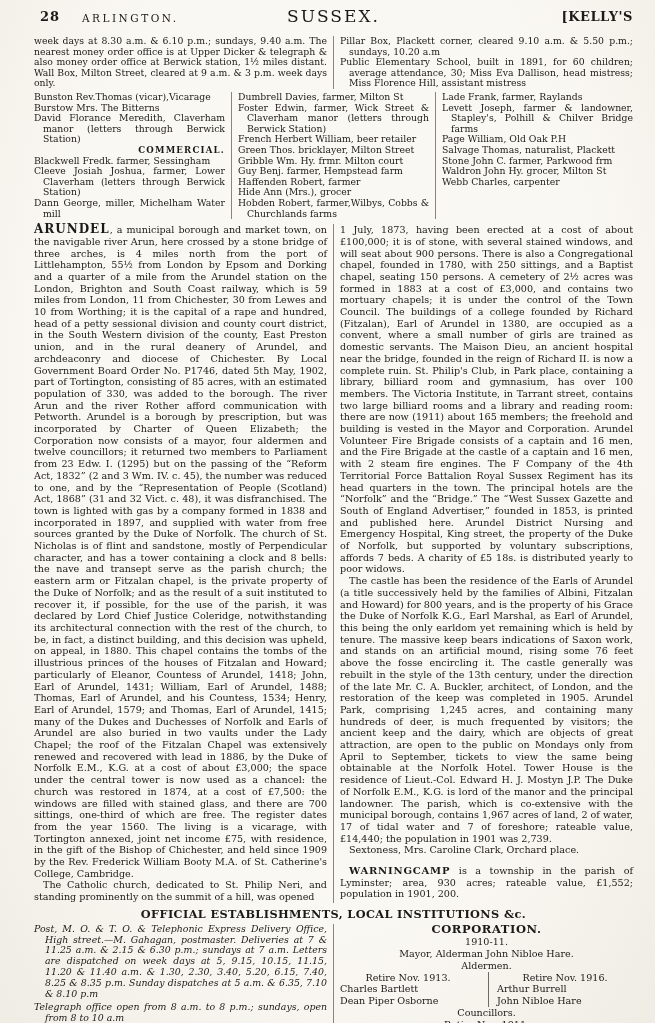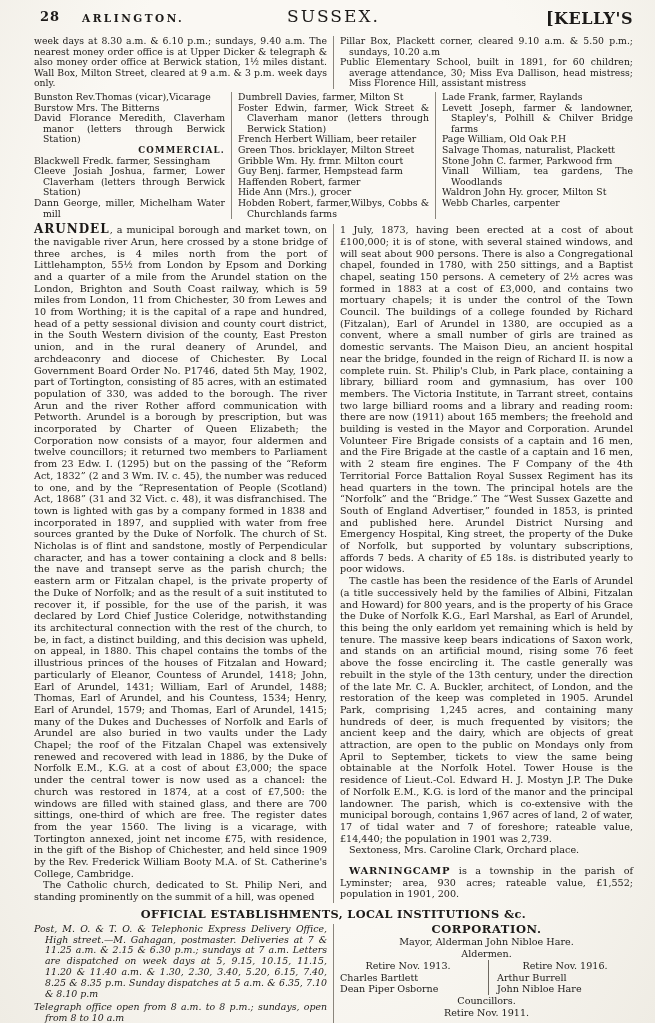--- a/index.html
+++ b/index.html
@@ -12,23 +12,23 @@
   .page{
     box-sizing:border-box;
     width:655px;height:1023px;
     padding:6px 22px 4px 34px;
     background:
       radial-gradient(ellipse at 50% 40%, #faf8f3 60%, #efecE4 100%);
   }
   
   .running-head{position:relative;height:26px;margin-bottom:4px;}
   .rh-left{position:absolute;left:6px;top:3px;font-size:13px;font-weight:bold;letter-spacing:1px;}
-  .rh-place{position:absolute;left:48px;top:6px;font-size:10.5px;letter-spacing:2.5px;font-weight:bold;}
+  .rh-place{position:absolute;left:48px;top:6px;font-size:10.5px;letter-spacing:2.5px;font-weight:normal;}
   .rh-center{position:absolute;left:0;right:0;top:0;text-align:center;font-size:17px;letter-spacing:2px;font-weight:normal;}
-  .rh-right{position:absolute;right:0;top:3px;font-size:16px;font-weight:bold;letter-spacing:.5px;}
+  .rh-right{position:absolute;right:0;top:3px;font-size:13px;font-weight:bold;letter-spacing:.5px;}
   
   .cols{display:flex;}
   .cols .vrule{width:1px;background:#8a857c;margin:0 6px;}
   .col{flex:1;min-width:0;}
   
   .smalltext{font-size:9.3px;line-height:10.6px;text-align:justify;}
   .entry{margin:0;padding-left:9px;text-indent:-9px;text-align:justify;font-size:9.3px;line-height:10.6px;}
   .subhead{margin:0;text-align:right;font-size:8.6px;letter-spacing:1.2px;font-weight:bold;line-height:10.6px;}
   .topsec{margin-bottom:3px;}
   .dirsec{margin-bottom:5px;}
@@ -97,21 +97,20 @@
       <p class="entry">Hide Ann (Mrs.), grocer</p>
       <p class="entry">Hobden Robert, farmer,Wilbys, Cobbs &amp; Churchlands farms</p>
     </div>
     <div class="vrule"></div>
     <div class="col">
       <p class="entry">Lade Frank, farmer, Raylands</p>
       <p class="entry">Levett Joseph, farmer &amp; landowner, Stapley's, Polhill &amp; Chilver Bridge farms</p>
       <p class="entry">Page William, Old Oak P.H</p>
       <p class="entry">Salvage Thomas, naturalist, Plackett</p>
       <p class="entry">Stone John C. farmer, Parkwood frm</p>
-      <p class="entry">Vinall William, tea gardens, The Woodlands</p>
       <p class="entry">Waldron John Hy. grocer, Milton St</p>
       <p class="entry">Webb Charles, carpenter</p>
     </div>
   </div>
 
   <div class="cols article">
     <div class="col">
       <p class="para"><span class="lead">ARUNDEL</span><span>, a municipal borough and market town, on the navigable river Arun, here crossed by a stone bridge of three arches, is 4 miles north from the port of Littlehampton, 55½ from London by Epsom and Dorking and a quarter of a mile from the Arundel station on the London, Brighton and South Coast railway, which is 59 miles from London, 11 from Chichester, 30 from Lewes and 10 from Worthing; it is the capital of a rape and hundred, head of a petty sessional division and county court district, in the South Western division of the county, East Preston union, and in the rural deanery of Arundel, and archdeaconry and diocese of Chichester.  By Local Government Board Order No. P1746, dated 5th May, 1902, part of Tortington, consisting of 85 acres, with an estimated population of 330, was added to the borough.  The river Arun and the river Rother afford communication with Petworth. Arundel is a borough by prescription, but was incorporated by Charter of Queen Elizabeth; the Corporation now consists of a mayor, four aldermen and twelve councillors; it returned two members to Parliament from 23 Edw. I. (1295) but on the passing of the “Reform Act, 1832” (2 and 3 Wm. IV. c. 45), the number was reduced to one, and by the “Representation of People (Scotland) Act, 1868” (31 and 32 Vict. c. 48), it was disfranchised.  The town is lighted with gas by a company formed in 1838 and incorporated in 1897, and supplied with water from free sources granted by the Duke of Norfolk.  The church of St. Nicholas is of flint and sandstone, mostly of Perpendicular character, and has a tower containing a clock and 8 bells: the nave and transept serve as the parish church; the eastern arm or Fitzalan chapel, is the private property of the Duke of Norfolk; and as the result of a suit instituted to recover it, if possible, for the use of the parish, it was declared by Lord Chief Justice Coleridge, notwithstanding its architectural connection with the rest of the church, to be, in fact, a distinct building, and this decision was upheld, on appeal, in 1880.  This chapel contains the tombs of the illustrious princes of the houses of Fitzalan and Howard; particularly of Eleanor, Countess of Arundel, 1418; John, Earl of Arundel, 1431; William, Earl of Arundel, 1488; Thomas, Earl of Arundel, and his Countess, 1534; Henry, Earl of Arundel, 1579; and Thomas, Earl of Arundel, 1415; many of the Dukes and Duchesses of Norfolk and Earls of Arundel are also buried in two vaults under the Lady Chapel; the roof of the Fitzalan Chapel was extensively renewed and recovered with lead in 1886, by the Duke of Norfolk E.M., K.G. at a cost of about £3,000; the space under the central tower is now used as a chancel: the church was restored in 1874, at a cost of £7,500: the windows are filled with stained glass, and there are 700 sittings, one-third of which are free.  The register dates from the year 1560.  The living is a vicarage, with Tortington annexed, joint net income £75, with residence, in the gift of the Bishop of Chichester, and held since 1909 by the Rev. Frederick William Booty M.A. of St. Catherine's College, Cambridge.</span></p>
       <p class="para pindent">The Catholic church, dedicated to St. Philip Neri, and standing prominently on the summit of a hill, was opened</p>
     </div>
@@ -128,20 +127,21 @@
 
   <div class="cols">
     <div class="col">
       <p class="estab">Post, M. O. &amp; T. O. &amp; Telephonic Express Delivery Office, High street.—M. Gahagan, postmaster. Deliveries at 7 &amp; 11.25 a.m. &amp; 2.15 &amp; 6.30 p.m.; sundays at 7 a.m.  Letters are dispatched on week days at 5, 9.15, 10.15, 11.15, 11.20 &amp; 11.40 a.m. &amp; 1.30, 2.30, 3.40, 5.20, 6.15, 7.40, 8.25 &amp; 8.35 p.m.  Sunday dispatches at 5 a.m. &amp; 6.35, 7.10 &amp; 8.10 p.m</p>
       <p class="estab">Telegraph office open from 8 a.m. to 8 p.m.; sundays, open from 8 to 10 a.m</p>
 
     </div>
     <div class="vrule"></div>
     <div class="col corp">
       <p class="c corp-title">CORPORATION.</p>
+      <p class="c">1910-11.</p>
       <p class="c">Mayor, Alderman John Nibloe Hare.</p>
       <p class="c">Aldermen.</p>
       <div class="halves">
         <div class="half">
           <p class="hc">Retire Nov. 1913.</p>
           <p class="namerow">Charles Bartlett</p>
           <p class="namerow">Dean Piper Osborne</p>
         </div>
         <div class="half right">
           <p class="hc">Retire Nov. 1916.</p>

